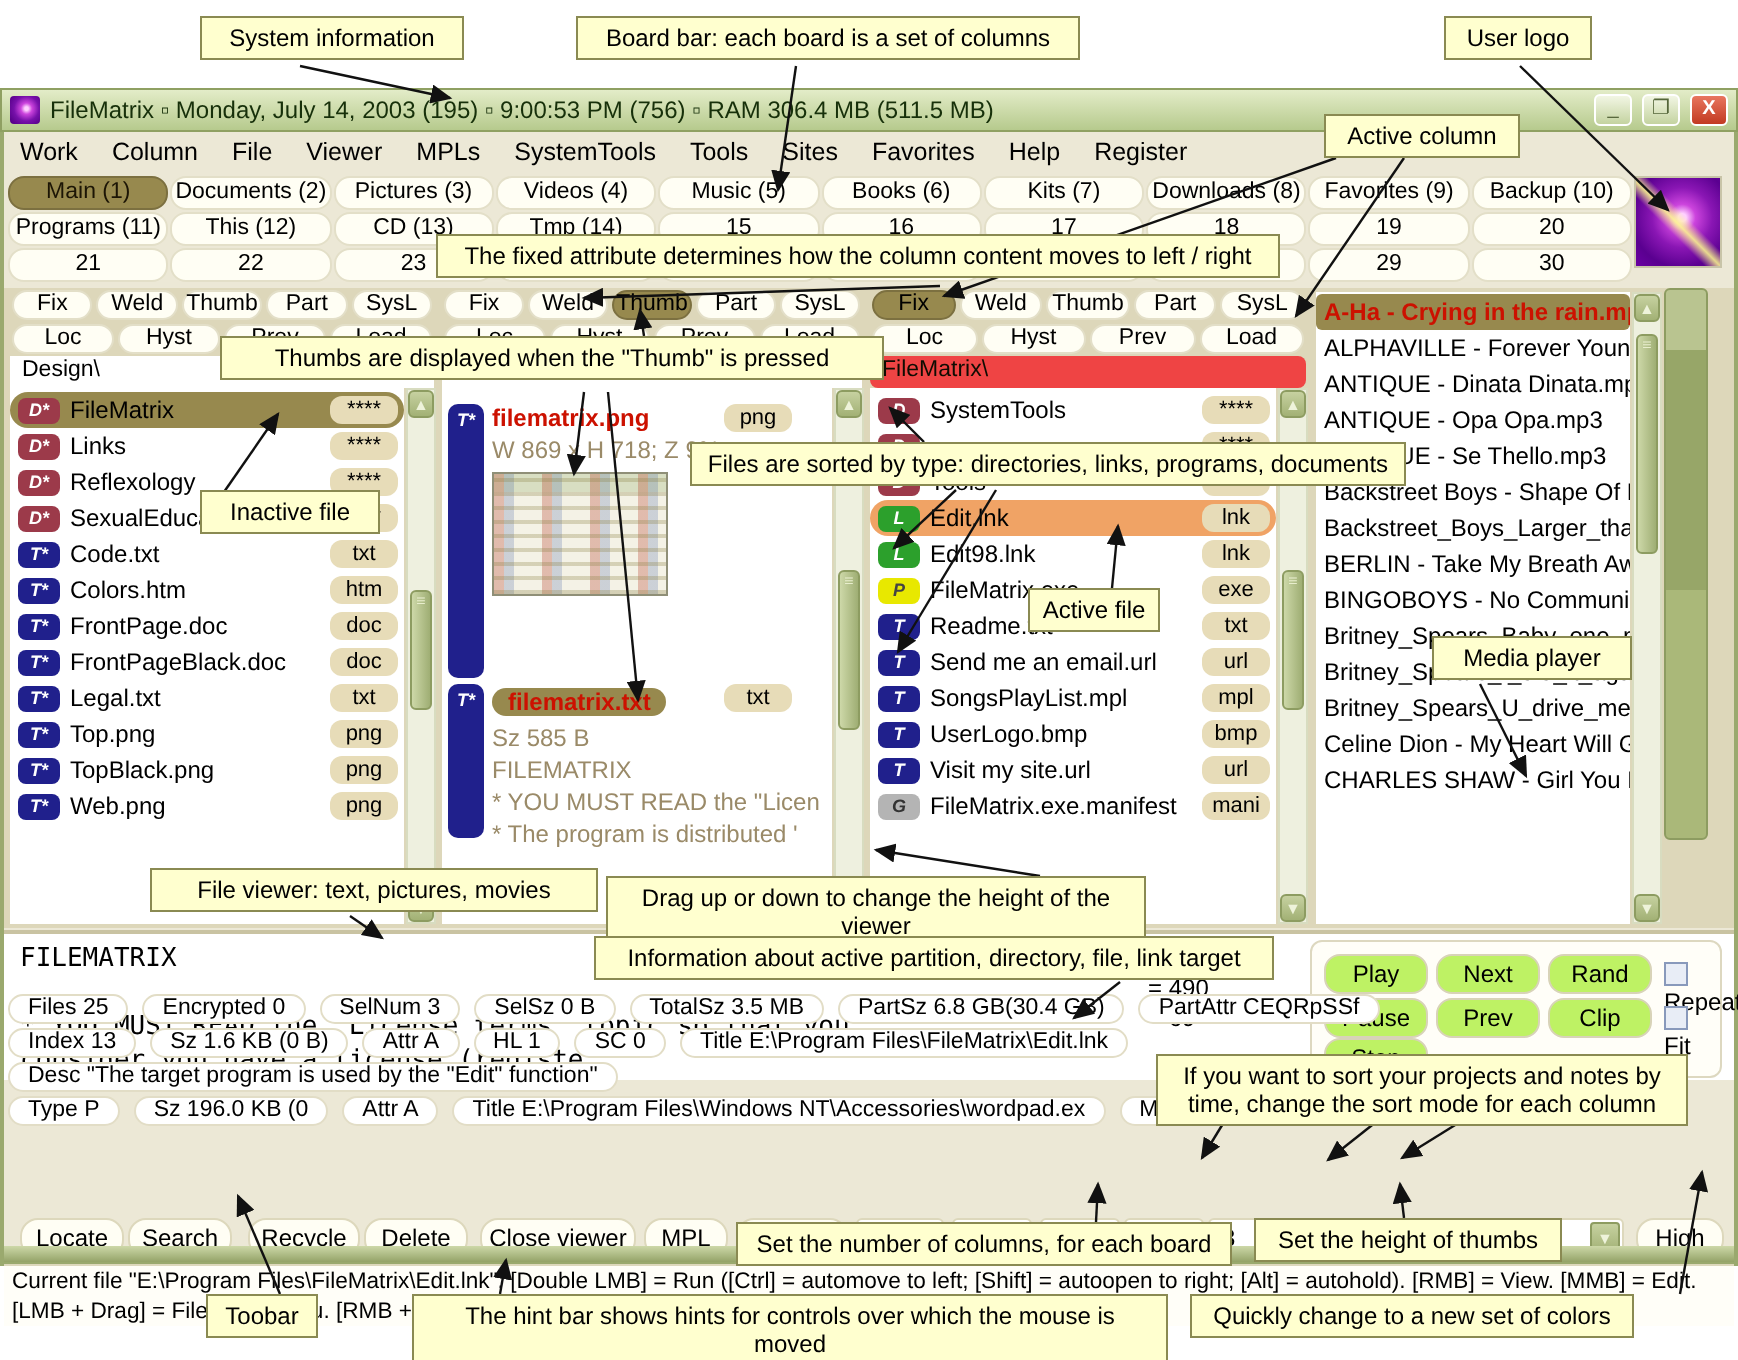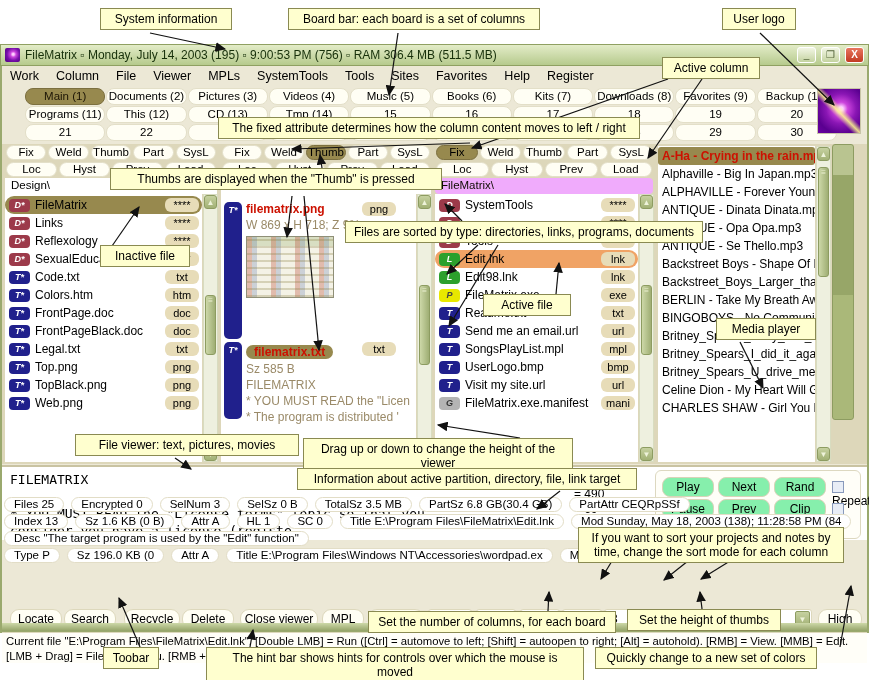--- a/index.html
+++ b/index.html
@@ -24,38 +24,38 @@
             text-align:center; background:linear-gradient(#f2f6e4,#c4d3a0); color:#55663a; }
   .winbtn.close { background:linear-gradient(#e8765f,#c23a22); color:#fff; font-weight:bold; }
 
   .menubar { position:absolute; left:0; top:22px; width:865px; height:20px; background:#ece8d6;
              display:flex; align-items:center; gap:17px; padding:0 8px; font-size:12.5px; }
   .menuitem { white-space:nowrap; }
 
   
   .boards { position:absolute; left:0; top:42px; width:865px; height:58px; background:#ece8d6; }
   .boardgrid { position:absolute; left:2px; top:2px; width:812px; display:grid;
-               grid-template-columns:repeat(10,1fr); grid-auto-rows:17px; gap:1px;margin-left:21px; }
+               grid-template-columns:repeat(10,1fr); grid-auto-rows:17px; gap:1px; }
   .tab { background:#fffef4; border:1px solid #e3dfc8; border-radius:8px; font-size:11.5px;
          text-align:center; line-height:15px; white-space:nowrap; overflow:hidden; }
   .tab.active { background:#97894e; border-color:#7c7040; color:#1c1505; }
   .userlogo { position:absolute; right:6px; top:2px; width:44px; height:46px; border:1px solid #c8c4a8;
               background:
                 linear-gradient(45deg, transparent 40%, rgba(255,255,140,.85) 49%, transparent 58%),
                 radial-gradient(circle at 55% 45%, #ffd0ff 0 6%, #cc44dd 20%, #8a16b4 45%, #5a0090 75%, #6a00a2 100%); }
 
   
   .main { position:absolute; left:0; top:100px; width:865px; height:320px; background:#ddd7ba; }
   .fcol { position:absolute; top:0; height:320px; }
   .hdrrow { display:flex; gap:2px; padding:1px 2px; height:17px; }
   .hpill { flex:1; background:#fffef4; border:1px solid #e3dfc8; border-radius:8px; font-size:11.5px;
            text-align:center; line-height:13px; white-space:nowrap; }
   .hpill.pressed { background:#97894e; border-color:#7c7040; }
   .pathrow { height:16px; font-size:11.5px; line-height:15px; padding:0 6px; background:#fff; margin:0 1px; }
-  .pathrow.hot { background:#f0abfc; border-radius:4px; color:#0f0c02; }
+  .pathrow.hot { background:#ef4444; border-radius:4px; color:#0f0c02; }
   .files { position:absolute; left:1px; right:16px; top:50px; bottom:2px; background:#fff; overflow:hidden; padding-top:2px; }
   .frow { display:flex; align-items:center; height:18px; padding:0 3px 0 4px; gap:5px; font-size:12px; }
   .frow.selected { background:#97894e; border-radius:9px; }
   .frow.active { background:#f0a365; border-radius:9px; }
   .ficon { width:21px; height:13px; border-radius:4px; color:#fff; flex:none;
            font:italic bold 9px/13px "Liberation Sans",sans-serif; text-align:center; }
   .ficon.d { background:#9c3a4a; } .ficon.t { background:#20208c; } .ficon.l { background:#2ca02c; }
   .ficon.p { background:#e8e800; color:#444; } .ficon.g { background:#b4b4b4; color:#333; }
   .fname { flex:1; white-space:nowrap; overflow:hidden; }
   .fext { width:34px; flex:none; background:#e7dcb8; border-radius:6px; text-align:center;
@@ -100,21 +100,21 @@
   .vtext { position:absolute; left:8px; top:4px; font:13px "DejaVu Sans Mono","Liberation Mono",monospace;
            line-height:17px; white-space:pre; }
   .upbtn { position:absolute; left:477px; top:5px; width:17px; height:15px;
            background:linear-gradient(#c6d1a0,#a2b175); border:1px solid #8d9c61; border-radius:3px;
            color:#eef3da; font-size:8px; line-height:13px; text-align:center; }
   .vinfo { position:absolute; left:500px; top:5px; font-size:12px; line-height:15px; color:#000; }
   .vinfo .ind { padding-left:72px; }
 
   .player { position:absolute; left:653px; top:3px; width:206px; height:69px; background:#fffef8;
             border:1px solid #ddd8c0; border-radius:6px; }
-  .pbtn { position:absolute; width:52px; height:20px; background:#86efac; border:1px solid #d8d3b8;
+  .pbtn { position:absolute; width:52px; height:20px; background:#bef264; border:1px solid #d8d3b8;
           border-radius:8px; font-size:12px; text-align:center; line-height:18px; }
   .pchk { position:absolute; font-size:12px; line-height:14px; }
   .pchk .box { display:inline-block; width:12px; height:12px; background:#e8edf6; border:1px solid #8899bb;
                vertical-align:-2px; margin-right:5px; }
 
   
   .srow { position:absolute; left:2px; width:863px; height:33px; display:flex; gap:7px; overflow:hidden; }
   .spill { background:#fff; border:1px solid #e2ddc6; border-radius:8px; padding:0 9px; height:15px;
            line-height:13px; font-size:11.5px; white-space:nowrap; }
 
@@ -177,21 +177,21 @@
   </svg>
 
   <div class="callout" style="left:100px;top:8px;width:132px">System information</div>
   <div class="callout" style="left:288px;top:8px;width:252px">Board bar: each board is a set of columns</div>
   <div class="callout" style="left:722px;top:8px;width:74px">User logo</div>
   <div class="callout" style="left:662px;top:57px;width:98px">Active column</div>
   <div class="callout" style="left:218px;top:117px;width:422px">The fixed attribute determines how the column content moves to left / right</div>
   <div class="callout" style="left:110px;top:168px;width:332px">Thumbs are displayed when the "Thumb" is pressed</div>
   <div class="callout" style="left:100px;top:245px;width:90px">Inactive file</div>
   <div class="callout" style="left:345px;top:221px;width:358px">Files are sorted by type: directories, links, programs, documents</div>
-  <div class="callout" style="left:483px;top:294px;width:88px">Active file</div>
+  <div class="callout" style="left:514px;top:294px;width:66px">Active file</div>
   <div class="callout" style="left:716px;top:318px;width:100px">Media player</div>
   <div class="callout" style="left:303px;top:438px;width:270px">Drag up or down to change the height of the viewer</div>
   <div class="callout" style="left:75px;top:434px;width:224px">File viewer: text, pictures, movies</div>
   <div class="callout" style="left:297px;top:468px;width:340px">Information about active partition, directory, file, link target</div>
   <div class="callout" style="left:578px;top:527px;width:266px">If you want to sort your projects and notes by time, change the sort mode for each column</div>
   <div class="callout" style="left:368px;top:611px;width:248px">Set the number of columns, for each board</div>
   <div class="callout" style="left:627px;top:609px;width:154px">Set the height of thumbs</div>
   <div class="callout" style="left:103px;top:647px;width:56px">Toobar</div>
   <div class="callout" style="left:206px;top:647px;width:378px">The hint bar shows hints for controls over which the mouse is moved</div>
   <div class="callout" style="left:595px;top:647px;width:222px">Quickly change to a new set of colors</div>
@@ -499,21 +499,20 @@
           <div class="sbtn up">▲</div>
           <div class="sthumb" style="top:90px;height:70px">≡</div>
           <div class="sbtn dn">▼</div>
         </div>
       </div>
 
       <div class="fcol" style="left:655px;width:174px">
         <div class="playlist">
 
         <div class="prow psel">A-Ha - Crying in the rain.mp3</div>
-            <div class="prow">Alphaville - Big In Japan.mp3</div>
             <div class="prow">ALPHAVILLE - Forever Young.mp3</div>
             <div class="prow">ANTIQUE - Dinata Dinata.mp3</div>
             <div class="prow">ANTIQUE - Opa Opa.mp3</div>
             <div class="prow">ANTIQUE - Se Thello.mp3</div>
             <div class="prow">Backstreet Boys - Shape Of My H</div>
             <div class="prow">Backstreet_Boys_Larger_than_lif</div>
             <div class="prow">BERLIN - Take My Breath Away.m</div>
             <div class="prow">BINGOBOYS - No Communication.</div>
             <div class="prow">Britney_Spears_Baby_one_more_</div>
             <div class="prow">Britney_Spears_I_did_it_again.m</div>
@@ -562,21 +561,20 @@
         <span class="spill">PartAttr CEQRpSSf</span>
       </div>
     <div class="srow" style="top:470px">
 
     <span class="spill">Index 13</span>
         <span class="spill">Sz 1.6 KB (0 B)</span>
         <span class="spill">Attr A</span>
         <span class="spill">HL 1</span>
         <span class="spill">SC 0</span>
         <span class="spill">Title E:\Program Files\FileMatrix\Edit.lnk</span>
-        <span class="spill">Mod Sunday, May 18, 2003 (138); 11:28:58 PM (84</span>
       </div>
     <div class="srow" style="top:487px">
 
     <span class="spill">Desc "The target program is used by the "Edit" function"</span>
       </div>
     <div class="srow" style="top:504px">
 
     <span class="spill">Type P</span>
         <span class="spill">Sz 196.0 KB (0</span>
         <span class="spill">Attr A</span>

